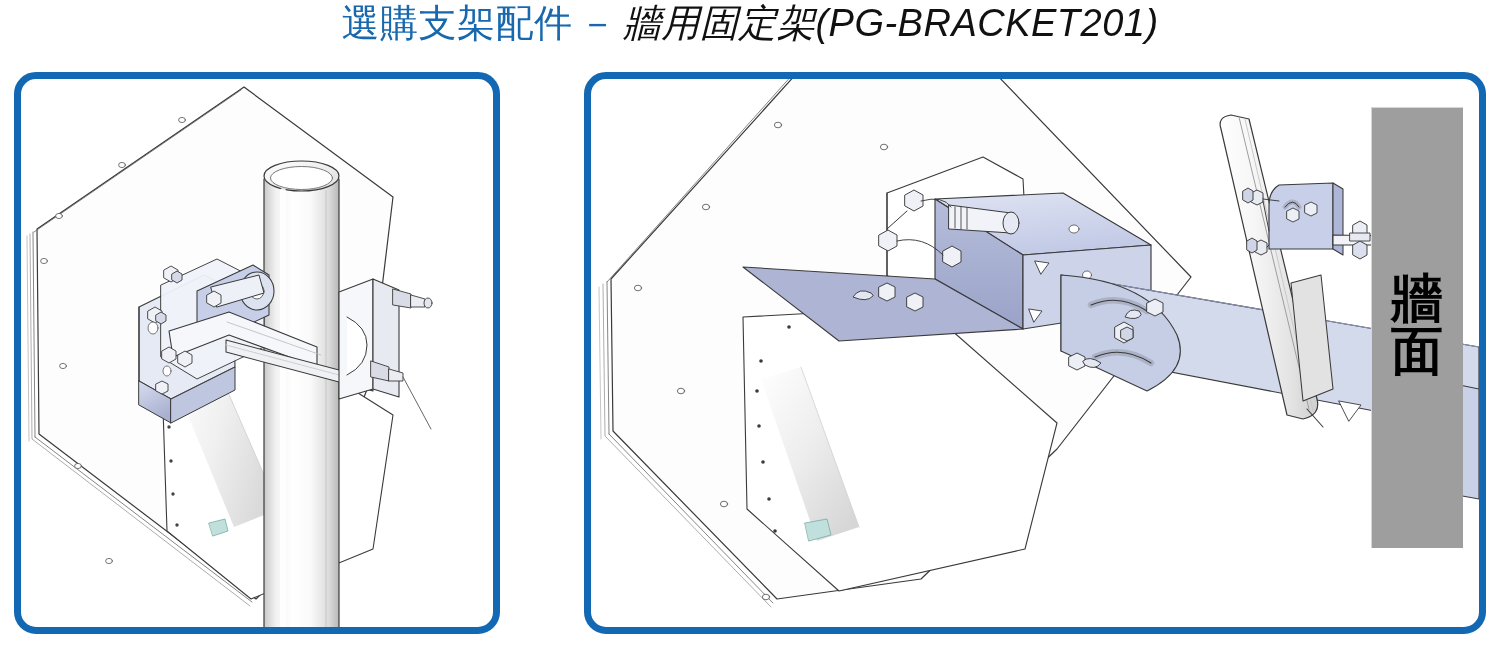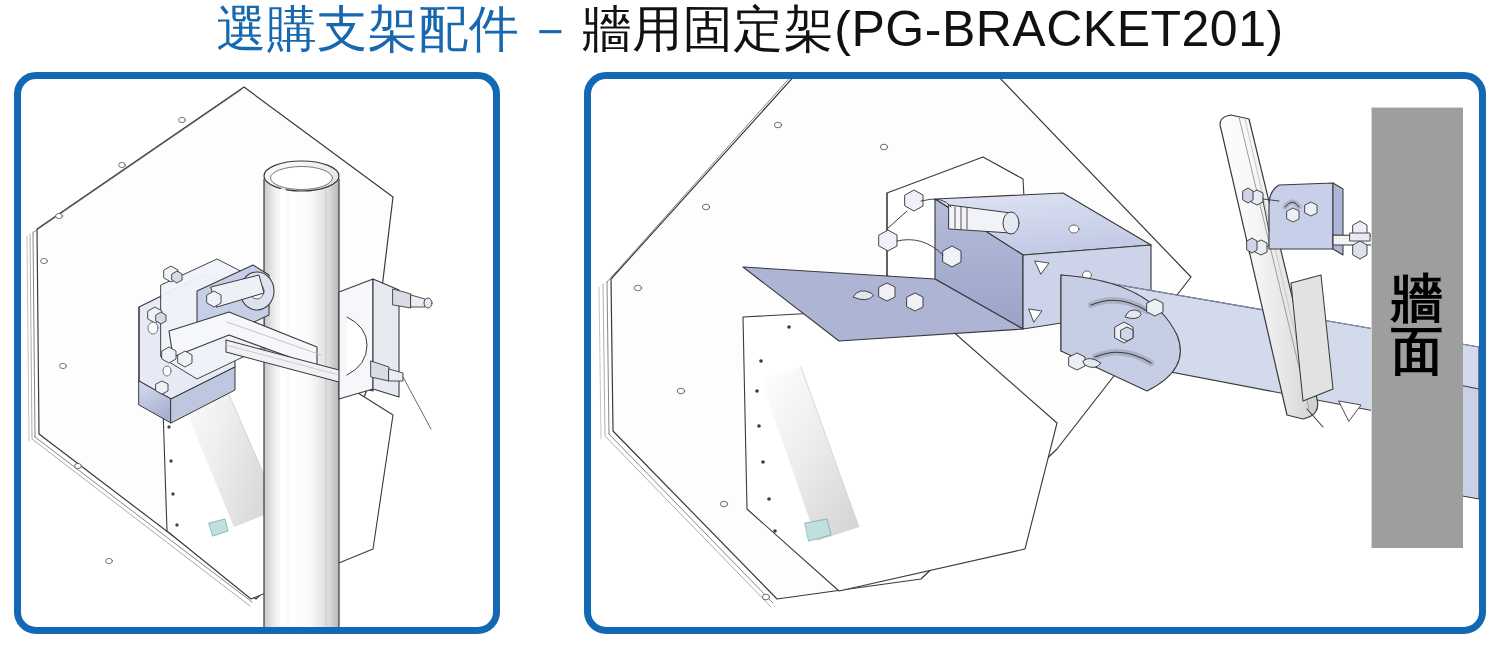--- a/index.html
+++ b/index.html
@@ -18,28 +18,28 @@
   
   #title-bar {
     position: absolute;
     left: 0; top: 4px;
     width: 1500px;
     text-align: center;
     white-space: nowrap;
     line-height: 1;
   }
   .title-seg {
-    font-size: 50px;
+    font-size: 38px;
     font-weight: 500;
     letter-spacing: 0.5px;
     vertical-align: middle;
   }
   #title-main   { color: #1768AE; }
   #title-dash   { color: #1768AE; padding: 0 6px; }
-  #title-model  { color: #111111; }
+  #title-model  { color: #111111; font-style: italic; }
 
   
   .panel {
     position: absolute;
     background: #ffffff;
     border: 7px solid #1268B3;
     border-radius: 22px;
     overflow: hidden;
   }
   #panel-pole {

